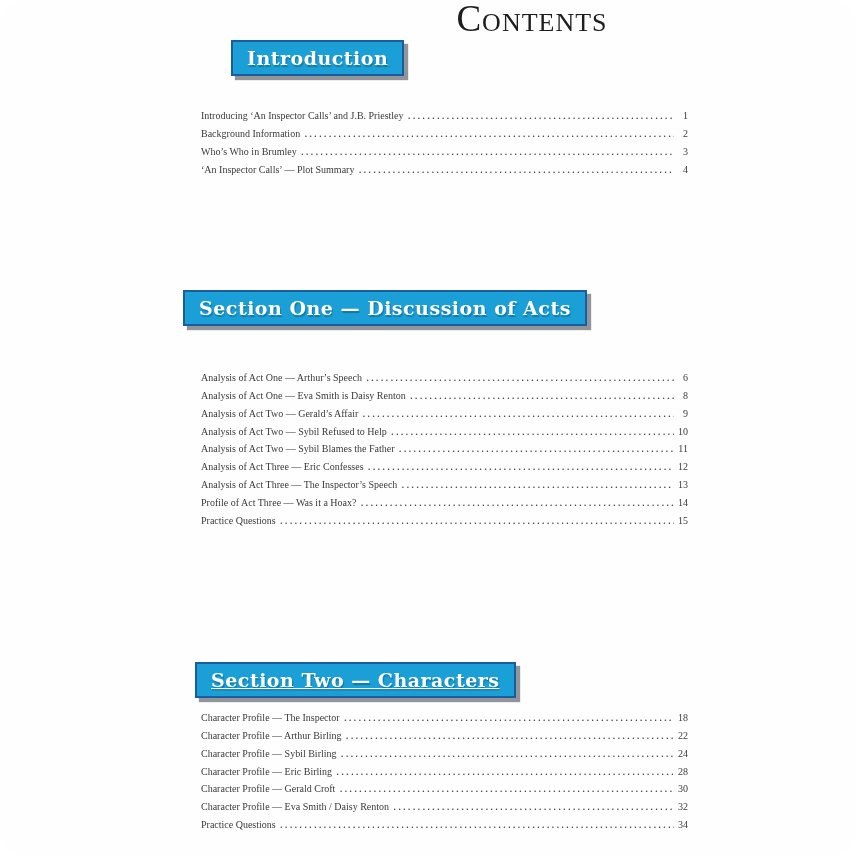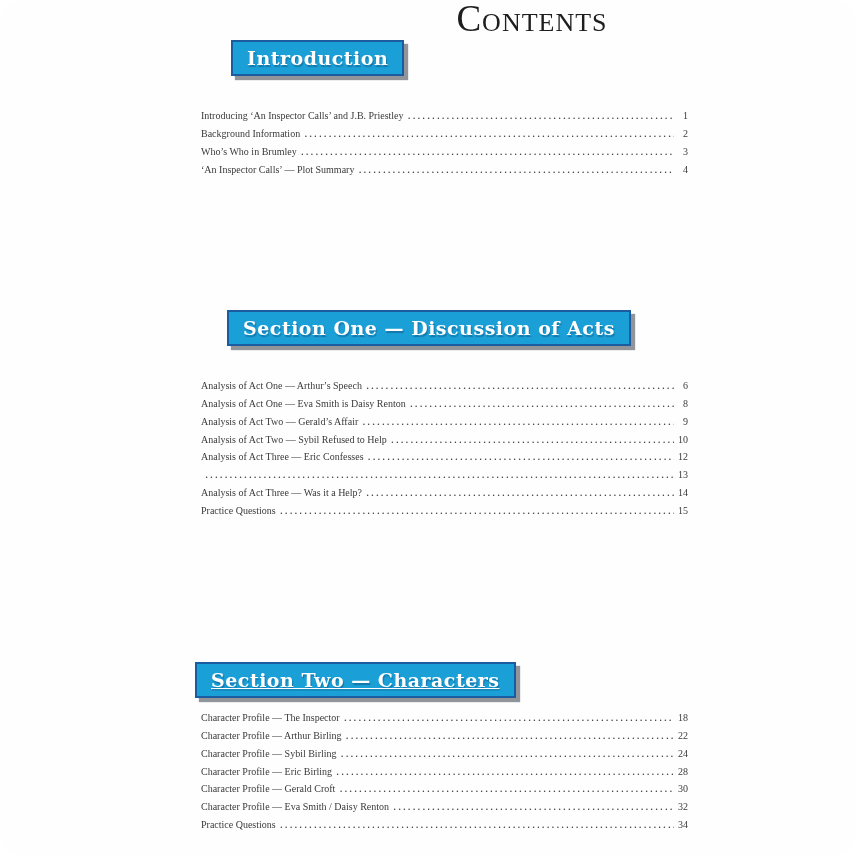--- a/index.html
+++ b/index.html
@@ -44,28 +44,28 @@
     box-shadow: 4px 4px 1px rgba(108,114,120,0.75);
     font-family: "DejaVu Serif", serif;
     font-weight: bold;
     font-size: 19px;
     letter-spacing: 0.5px;
     color: #ffffff;
     text-shadow: 1px 1.5px 1px rgba(16,70,110,0.45);
     white-space: nowrap;
   }
   #sec0-box { left: 184px; top: 40px; margin-left: 47px; }
-  #sec1-box { left: 183px; top: 310px; margin-left: 44px; }
+  #sec1-box { left: 183px; top: 290px; }
   #sec2-box { left: 195px; top: 662px; text-decoration: underline; }
   .toc-list {
     position: absolute;
     width: 487px;
   }
   #sec0-list { left: 201px; top: 106px; }
-  #sec1-list { left: 201px; top: 376px; }
+  #sec1-list { left: 201px; top: 368px; }
   #sec2-list { left: 201px; top: 708px; }
   .toc-row {
     display: flex;
     align-items: baseline;
     height: 17.85px;
     line-height: 17.85px;
     font-size: 10px;
     white-space: nowrap;
   }
   .toc-label {
@@ -139,30 +139,36 @@
         <span class="toc-label">Analysis of Act Two — Gerald’s Affair</span>
         <span class="toc-dots"></span>
         <span class="toc-page">9</span>
       </div>
       <div class="toc-row">
         <span class="toc-label">Analysis of Act Two — Sybil Refused to Help</span>
         <span class="toc-dots"></span>
         <span class="toc-page">10</span>
       </div>
       <div class="toc-row">
+        <span class="toc-label">Analysis of Act Two — Sybil Blames the Father</span>
+        <span class="toc-dots"></span>
+        <span class="toc-page">11</span>
+      </div>
+      <div class="toc-row">
         <span class="toc-label">Analysis of Act Three — Eric Confesses</span>
         <span class="toc-dots"></span>
         <span class="toc-page">12</span>
       </div>
       <div class="toc-row">
+        <span class="toc-label">Analysis of Act Three — The Inspector’s Speech</span>
         <span class="toc-dots"></span>
         <span class="toc-page">13</span>
       </div>
       <div class="toc-row">
-        <span class="toc-label">Analysis of Act Three — Was it a Help?</span>
+        <span class="toc-label">Profile of Act Three — Was it a Hoax?</span>
         <span class="toc-dots"></span>
         <span class="toc-page">14</span>
       </div>
       <div class="toc-row italic">
         <span class="toc-label">Practice Questions</span>
         <span class="toc-dots"></span>
         <span class="toc-page">15</span>
       </div>
     </div>
 

